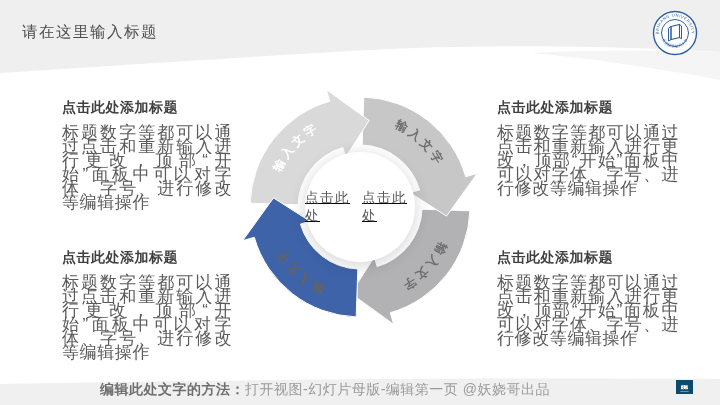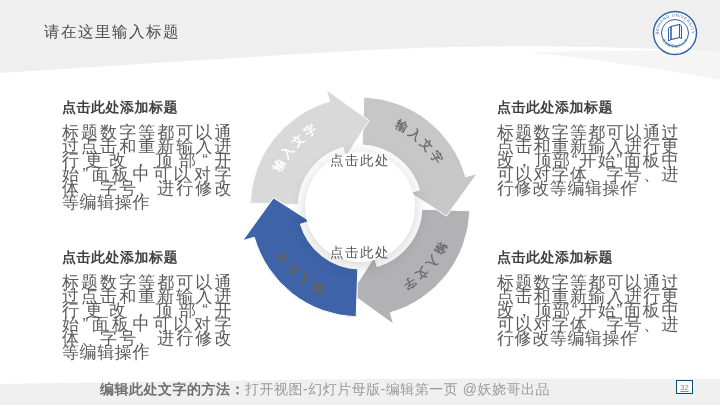--- a/index.html
+++ b/index.html
@@ -11,21 +11,21 @@
     overflow: hidden;
   }
   .layer { position: absolute; }
 
   
   #header-band { top: 0; left: 0; }
   #footer-band { bottom: 0; left: 0; }
 
   .slide-title {
     position: absolute;
-    left: 44px; top: 22px;
+    left: 22px; top: 22px;
     font-size: 15.5px;
     font-weight: 500;
     color: #4d4d4d;
     letter-spacing: 1.5px;
   }
 
   
   .logo { position: absolute; left: 652px; top: 10px; width: 46px; height: 46px; }
 
   
@@ -58,24 +58,24 @@
     letter-spacing: 3px;
   }
   .center-circle {
     position: absolute;
     left: 305px; top: 152px;
     width: 110px; height: 110px;
     background: #ffffff;
     border-radius: 50%;
     box-shadow: 0 3px 16px rgba(0,0,0,0.18);
     display: flex;
-    flex-direction: column;
     align-items: center;
     justify-content: space-between;
     gap: 4px;
+    text-decoration: underline;
   }
   .center-line {
     font-size: 13.5px;
     font-weight: 500;
     color: #555555;
     letter-spacing: 1.5px;
   }
 
   
   .footer-text {
@@ -83,21 +83,21 @@
     left: 100px; top: 381px;
     font-size: 14px;
     color: #9a9a9a;
     letter-spacing: 0.5px;
   }
   .footer-text b { color: #6f6f6f; }
   .page-number {
     position: absolute;
     left: 676px; top: 380px;
     width: 17px; height: 14px;
-    border: 1px solid #0c4a6e;
+    border: 5px solid #0c4a6e;
     background: #fbfbfb;
     font-size: 7.5px;
     color: #8a8a8a;
     display: flex; align-items: center; justify-content: center; text-decoration: underline;
   }
 </style>
 </head>
 <body>
 
 <svg id="header-band" class="layer" width="720" height="92" viewBox="0 0 720 92">

